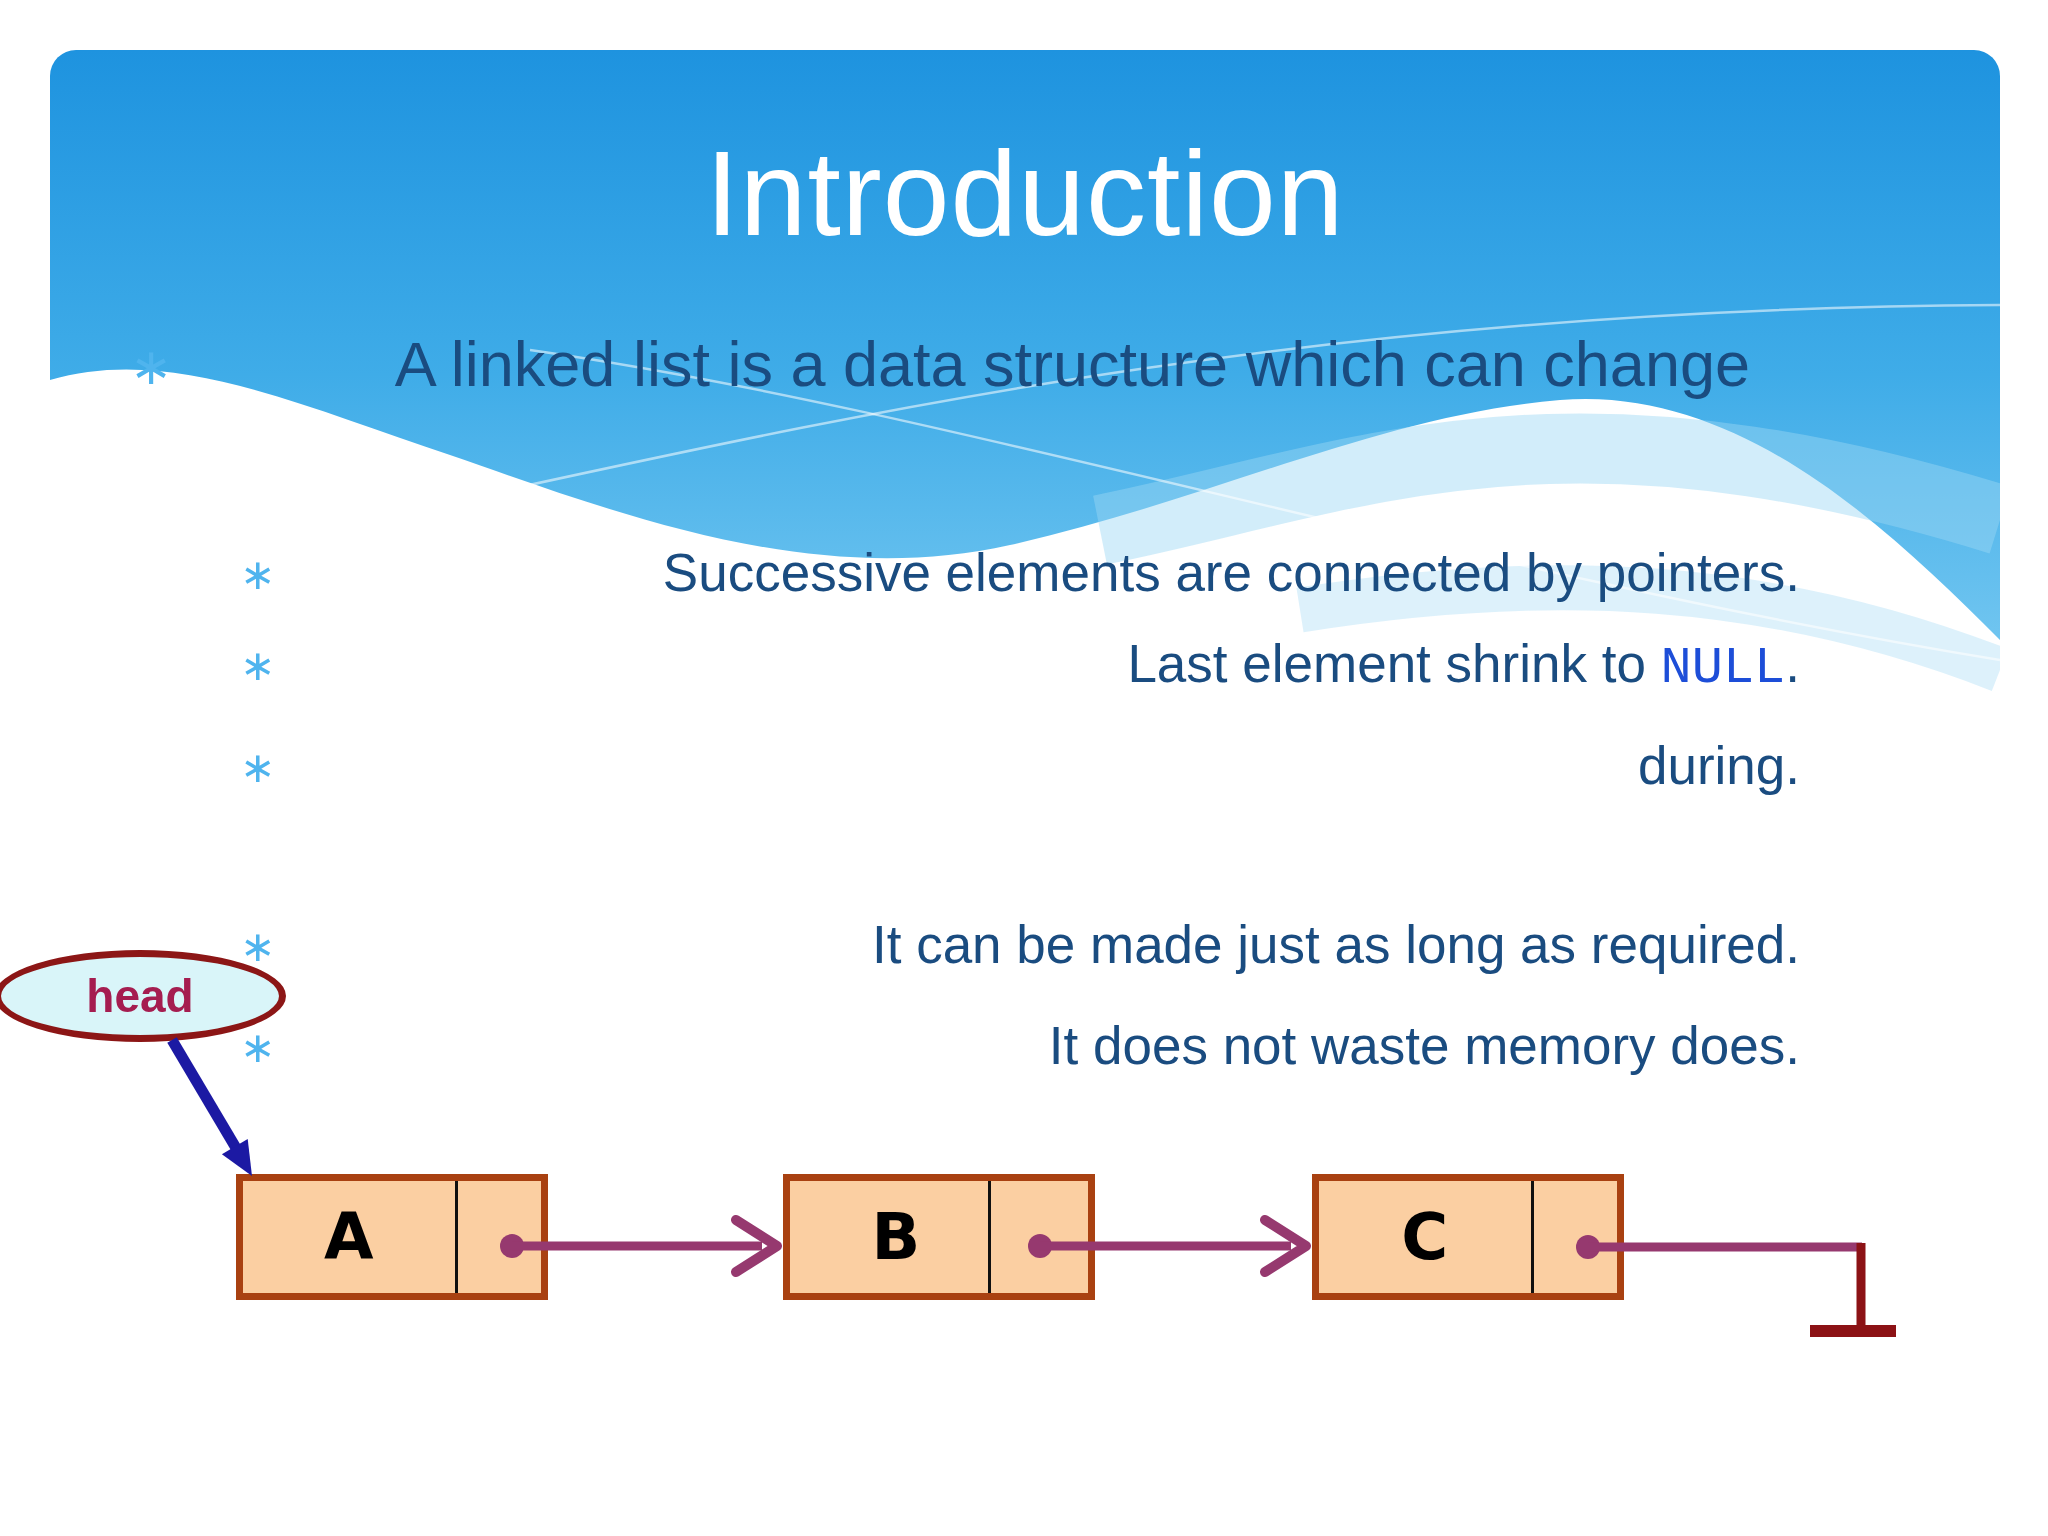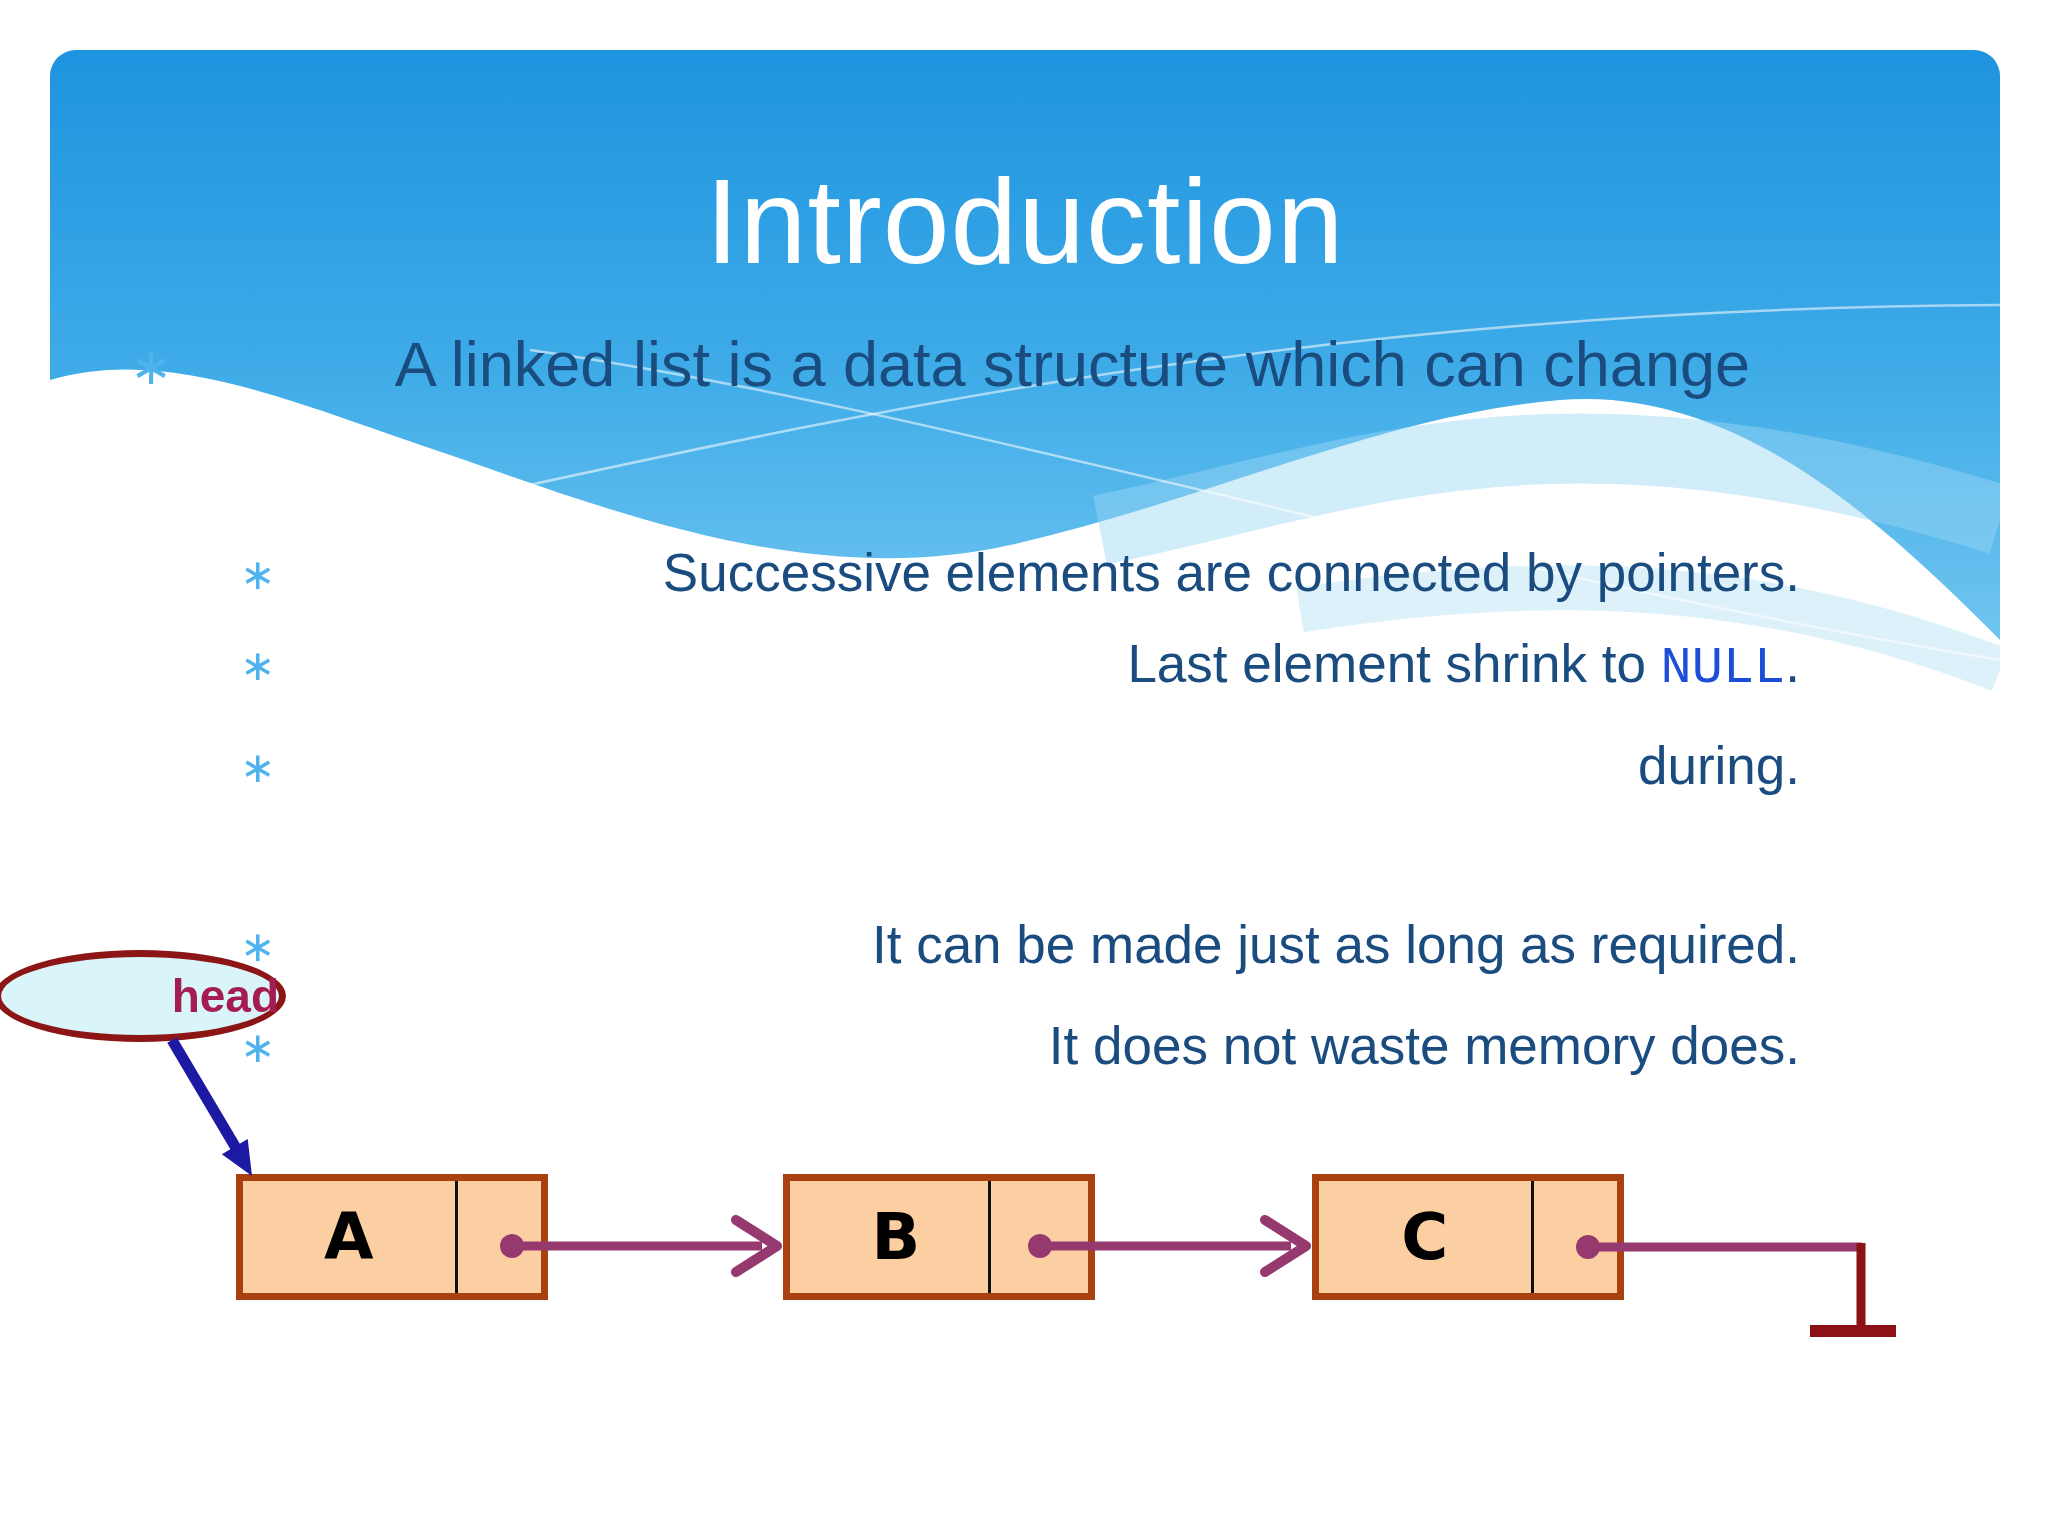--- a/index.html
+++ b/index.html
@@ -5,41 +5,41 @@
   html,body{margin:0;padding:0;background:#ffffff;}
   body{width:2048px;height:1536px;position:relative;overflow:hidden;
        font-family:"Liberation Sans",sans-serif;}
 
   
   .panel{position:absolute;left:50px;top:50px;width:1950px;height:1436px;
          border-radius:26px;background:#ffffff;overflow:hidden;}
   .wave-svg{position:absolute;left:0;top:0;}
 
   
-  .title{position:absolute;left:50px;top:161px;width:1950px;text-align:center;
+  .title{position:absolute;left:50px;top:133px;width:1950px;text-align:center;
          font-size:120px;line-height:1;color:#ffffff;letter-spacing:1px;}
 
   
   .bullet{position:absolute;display:flex;color:#1A4C80;}
   .ast{color:#4FB4EE;flex:none;font-size:0.80em;position:relative;top:0.04em;}
   .btext{flex:1;text-align:right;}
   .lvl1{left:130px;top:316px;width:1620px;font-size:63px;line-height:97px;}
   .lvl1 .ast{width:50px;}
   .lvl2{left:240px;width:1560px;font-size:53px;line-height:80px;}
   .lvl2 .ast{width:60px;}
   .sub-0{top:533px;} .sub-1{top:624px;} .sub-2{top:726px;}
   .sub-3{top:905px;} .sub-4{top:1006px;}
   .code{font-family:"Liberation Mono","DejaVu Sans Mono",monospace;
         color:#1d4ed8;font-size:0.98em;}
 
   
   .head-ellipse{position:absolute;left:-6px;top:950px;width:278px;height:78px;
         background:#D9F5F9;border:7px solid #8C1616;border-radius:50%;
         text-align:center;}
-  .head-label{font-size:46px;font-weight:bold;color:#A51D50;line-height:78px;text-align:right;}
+  .head-label{font-size:46px;font-weight:bold;color:#A51D50;line-height:78px;}
 
   
   .node{position:absolute;top:1174px;width:298px;height:112px;
         background:#FBCFA2;border:7px solid #A94111;}
   .node-a{left:236px;} .node-b{left:783px;} .node-c{left:1312px;}
   .node .divider{position:absolute;top:0;bottom:0;left:71%;width:3px;background:#101010;}
   .node-b .divider{left:66.5%;}
   .node .nlabel{position:absolute;left:0;top:0;width:71%;height:112px;
         text-align:center;line-height:112px;font-size:64px;font-weight:bold;
         color:#000000;font-family:"DejaVu Sans","Liberation Sans",sans-serif;}

